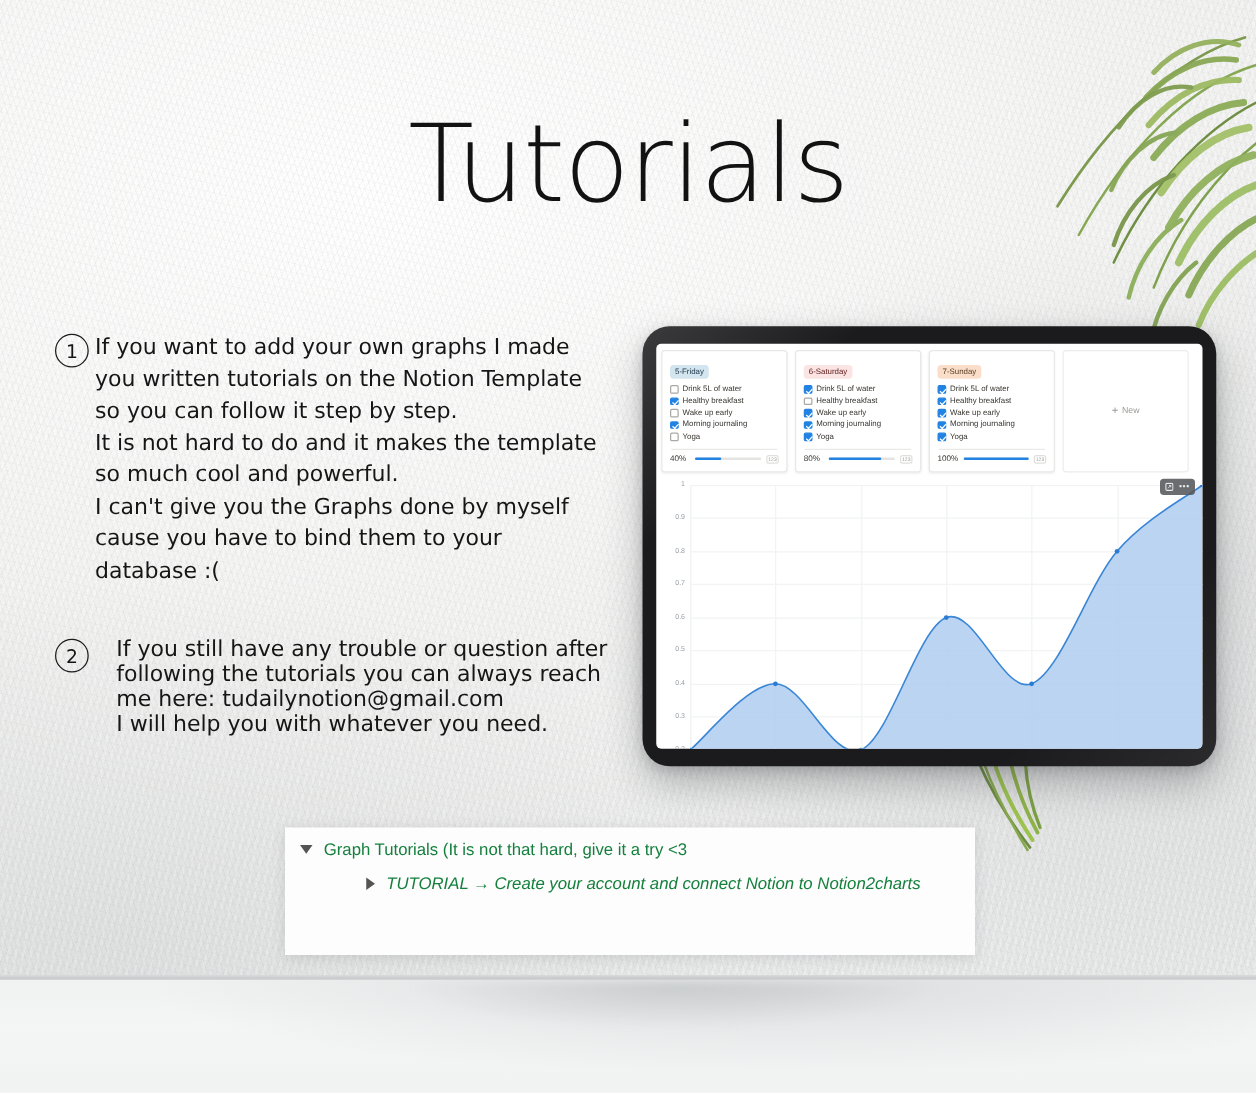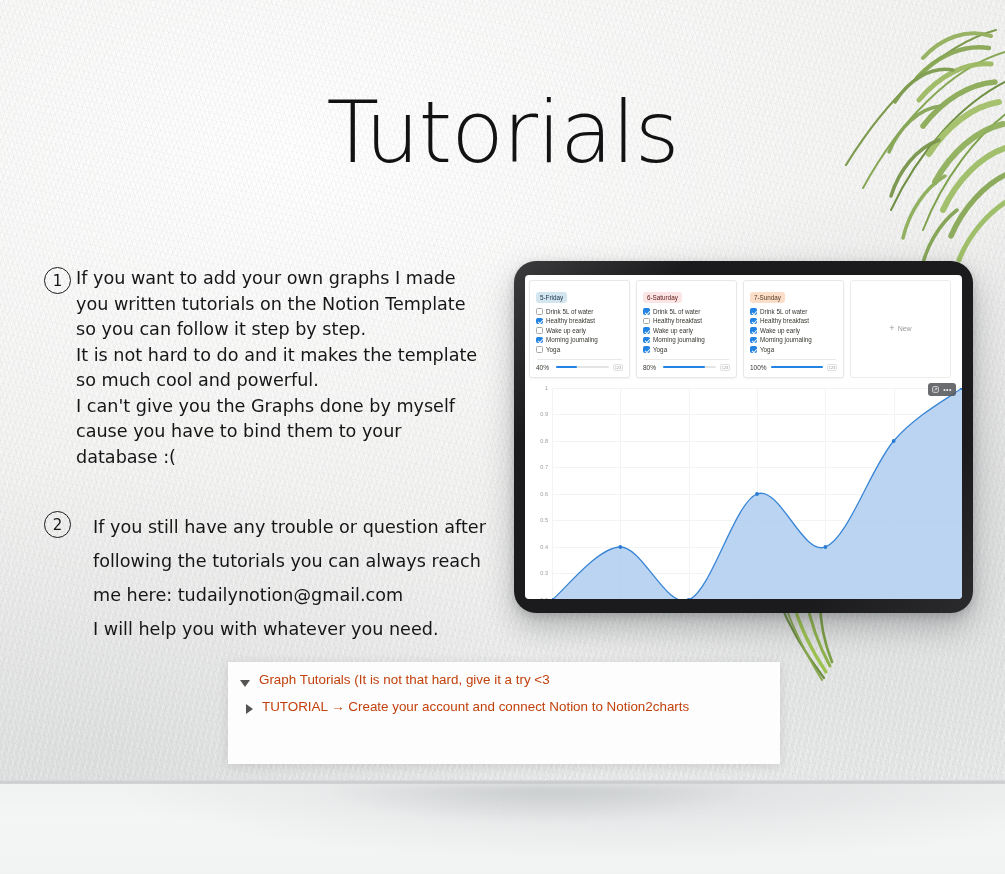--- a/index.html
+++ b/index.html
@@ -135,21 +135,21 @@
   .para-2 .num-circle { margin-right: 22px; }
 
   .para-text {
     font-size: 17.6px;
     line-height: 25.5px;
     color: #161616;
     font-family: "DejaVu Sans", sans-serif;
     white-space: pre-line;
     font-weight: 400;
   }
-  .para-2 .para-text { line-height: 34px; }
+  .para-2 .para-text { line-height: 20px; }
 
   
   .tablet {
     position: absolute;
     left: 514px; top: 261px;
     width: 459px; height: 352px;
     background: #1b1b1d;
     border-radius: 22px;
     box-shadow: 0 14px 30px rgba(60,62,64,.32), 0 3px 9px rgba(60,62,64,.20);
     padding: 14px 11px;
@@ -360,28 +360,28 @@
   
   .toggle-panel {
     position: absolute;
     left: 228px; top: 662px;
     width: 552px; height: 102px;
     background: #fdfdfd;
     box-shadow: 0 2px 10px rgba(60,62,64,.15);
   }
   .toggle-row {
     display: flex;
-    align-items: flex-end;
+    align-items: center;
     gap: 9px;
     font-size: 13.4px;
-    color: #c2410c;
+    color: #15803d;
     font-family: "Liberation Sans", sans-serif;
   }
   .toggle-row.level-0 { padding: 10px 0 0 12px; }
-  .toggle-row.level-1 { padding: 12px 0 0 18px; }
+  .toggle-row.level-1 { padding: 12px 0 0 65px; font-style: italic; }
   .tri {
     width: 0; height: 0;
     flex: 0 0 auto;
   }
   .tri-down {
     border-left: 5px solid transparent;
     border-right: 5px solid transparent;
     border-top: 7px solid #555453;
   }
   .tri-right {

